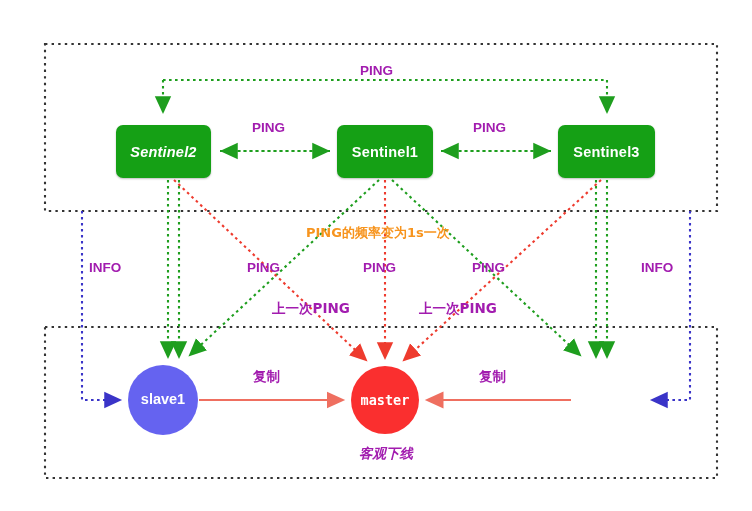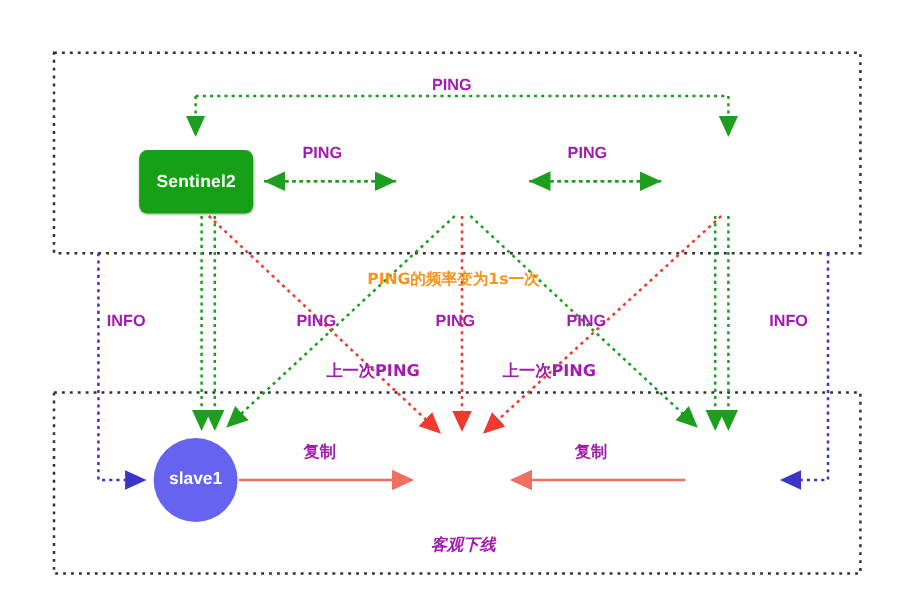--- a/index.html
+++ b/index.html
@@ -95,26 +95,35 @@
     </g>
 
     <g fill="none" stroke="#ef6f60" stroke-width="2.2">
       <path d="M199,400 L343,400" marker-end="url(#as)"></path>
     </g>
     <g fill="none" stroke="#ef6f60" stroke-width="2.2">
       <path d="M571,400 L427,400" marker-end="url(#as)"></path>
     </g>
   </svg>
 
-  <div class="node-box" style="left:116px;top:125px;width:95px;height:53px;">
+  <div class="node-box" style="left:116px;top:125px;width:95px;height:53px;font-style:italic;">
     <span>Sentinel2</span>
+  </div>
+  <div class="node-box" style="left:337px;top:125px;width:96px;height:53px;">
+    <span>Sentinel1</span>
+  </div>
+  <div class="node-box" style="left:558px;top:125px;width:97px;height:53px;">
+    <span>Sentinel3</span>
   </div>
 
   <div class="node-circle c-slave" style="left:128px;top:365px;width:70px;height:70px;">
     <span>slave1</span>
+  </div>
+  <div class="node-circle c-master" style="left:351px;top:366px;width:68px;height:68px;padding:0 8px;box-sizing:border-box;">
+    <span>master</span>
   </div>
 
   <div class="lbl" style="left:360px;top:63px;">PING</div>
   <div class="lbl" style="left:252px;top:120px;">PING</div>
   <div class="lbl" style="left:473px;top:120px;">PING</div>
 
   <div class="lbl" style="left:247px;top:260px;">PING</div>
   <div class="lbl" style="left:363px;top:260px;">PING</div>
   <div class="lbl" style="left:472px;top:260px;">PING</div>
 

